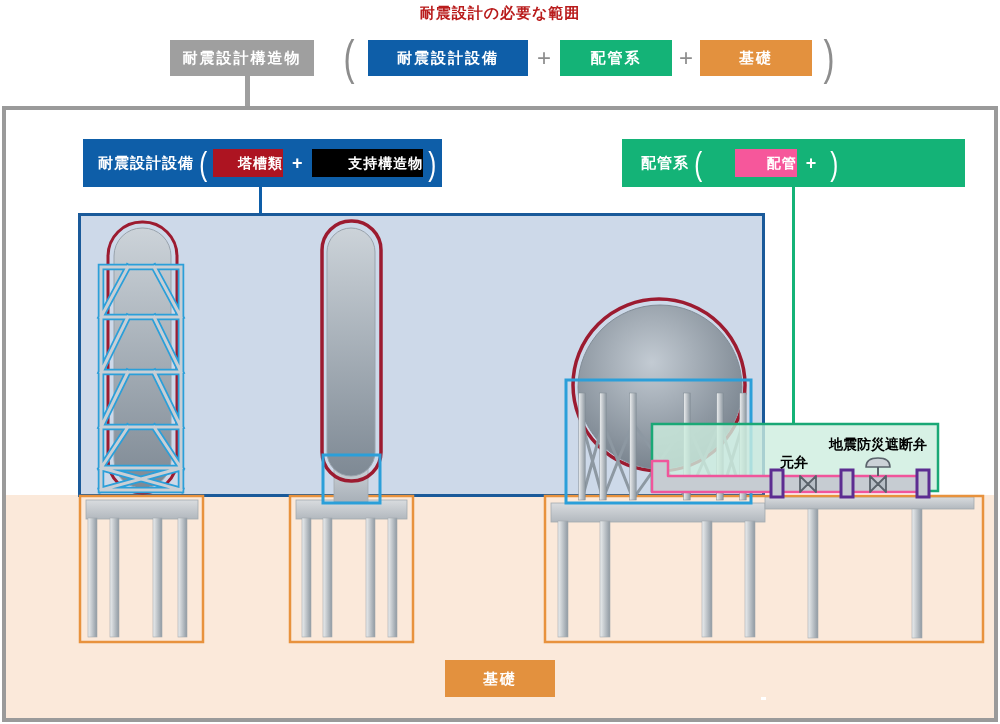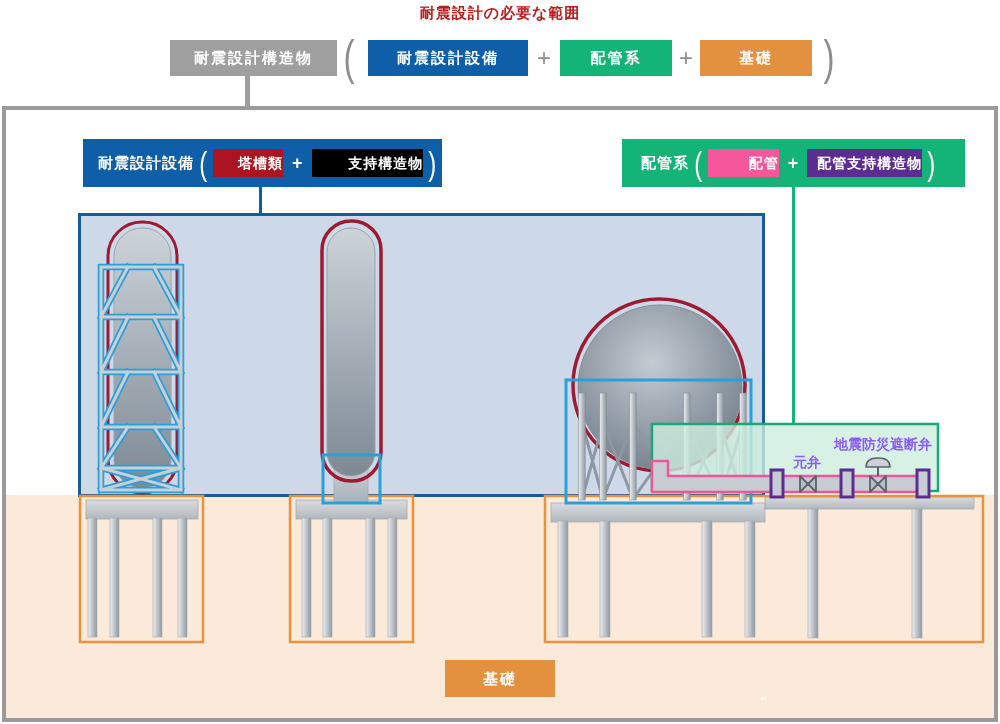--- a/index.html
+++ b/index.html
@@ -44,33 +44,33 @@
     height:48px;display:flex;align-items:center;z-index:4;color:#fff;
   }
   .banner .blabel{font-size:15px;font-weight:bold;letter-spacing:1px;white-space:nowrap;}
   .banner .bparen{font-size:32px;font-weight:400;transform:scale(0.75,1.05);margin:0 4px;}
   .banner .bplus{font-size:18px;font-weight:bold;margin:0 9px;}
   .chip{
     height:28px;line-height:28px;text-align:right;color:#fff;
     font-size:14px;font-weight:bold;letter-spacing:1px;
   }
   .vlabel{
-    z-index:5;font-size:14px;font-weight:bold;color:#8b5cf6;text-align:center;white-space:nowrap;
+    z-index:5;font-size:14px;font-weight:bold;color:#000000;text-align:left;white-space:nowrap;
   }
   .kiso{
     left:445px;top:660px;width:110px;height:37px;line-height:37px;background:#e3913e;
     color:#fff;font-size:15px;font-weight:bold;text-align:center;letter-spacing:2px;z-index:4;
   }
 </style>
 </head>
 <body>
 
 <div class="abs title">耐震設計の必要な範囲</div>
 
-<div class="abs fbox" style="left:170px;top:40px;width:167px;background:#9f9f9f;">耐震設計構造物</div>
+<div class="abs fbox" style="left:170px;top:40px;width:144px;background:#9f9f9f;">耐震設計構造物</div>
 <div class="abs paren-gray" style="left:336px;width:26px;text-align:center;">(</div>
 <div class="abs fbox" style="left:368px;top:40px;width:160px;background:#0e5ea8;">耐震設計設備</div>
 <div class="abs plus-gray" style="left:534px;width:20px;">+</div>
 <div class="abs fbox" style="left:560px;top:40px;width:112px;background:#14b377;">配管系</div>
 <div class="abs plus-gray" style="left:676px;width:20px;">+</div>
 <div class="abs fbox" style="left:700px;top:40px;width:112px;background:#e3913e;">基礎</div>
 <div class="abs paren-gray" style="left:816px;width:26px;text-align:center;">)</div>
 
 <div class="vline" style="left:245px;top:76px;width:5px;height:31px;background:#9f9f9f;"></div>
 
@@ -207,23 +207,22 @@
   <span class="chip" style="width:73px;background:#ad1421;">塔槽類</span>
   <span class="bplus">+</span>
   <span class="chip" style="width:116px;background:#000000;">支持構造物</span>
   <span class="bparen">)</span>
 </div>
 <div class="vline" style="left:259px;top:187px;width:3px;height:27px;background:#0e5ea8;z-index:4;"></div>
 
 <div class="abs banner" style="left:622px;top:139px;width:343px;background:#14b377;padding-left:19px;">
   <span class="blabel">配管系</span>
   <span class="bparen">(</span>
-  <span class="chip" style="width:71px;background:#f6579b;">配管</span>
+  <span class="chip" style="width:62px;background:#f6579b;margin-left:27px;">配管</span>
   <span class="bplus">+</span>
-  <span class="chip" style="width:115px;background:#5c2d91;">配管支持構造物</span>
   <span class="bparen">)</span>
 </div>
 <div class="vline" style="left:792px;top:187px;width:3px;height:238px;background:#14b377;z-index:2;"></div>
 
 <div class="abs vlabel" style="left:780px;top:454px;width:54px;">元弁</div>
 <div class="abs vlabel" style="left:829px;top:436px;width:108px;">地震防災遮断弁</div>
 
 <div class="abs kiso">基礎</div>
 
 </body></html>

